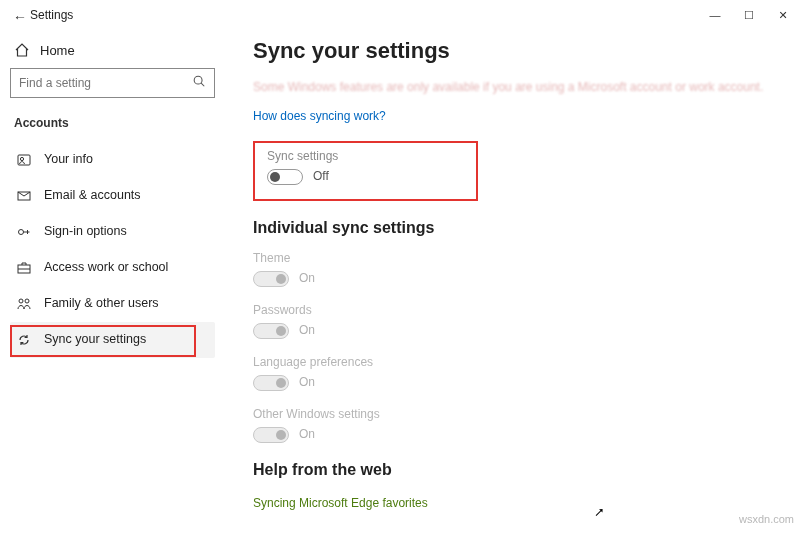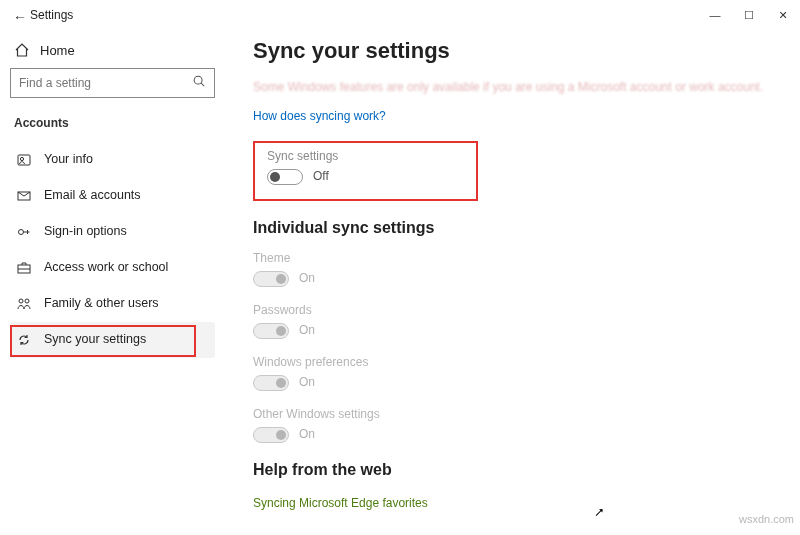--- a/index.html
+++ b/index.html
@@ -167,21 +167,21 @@
     <div class="setting-block">
       <div class="field-label">Passwords</div>
       <div class="toggle-row">
         <div class="toggle disabled on">
             <div class="knob"></div>
           </div>
         <span class="toggle-state">On</span>
       </div>
     </div>
     <div class="setting-block">
-      <div class="field-label">Windows preferences</div>
+      <div class="field-label">Language preferences</div>
       <div class="toggle-row">
         <div class="toggle disabled on">
             <div class="knob"></div>
           </div>
         <span class="toggle-state">On</span>
       </div>
     </div>
     <div class="setting-block">
       <div class="field-label">Other Windows settings</div>
       <div class="toggle-row">

